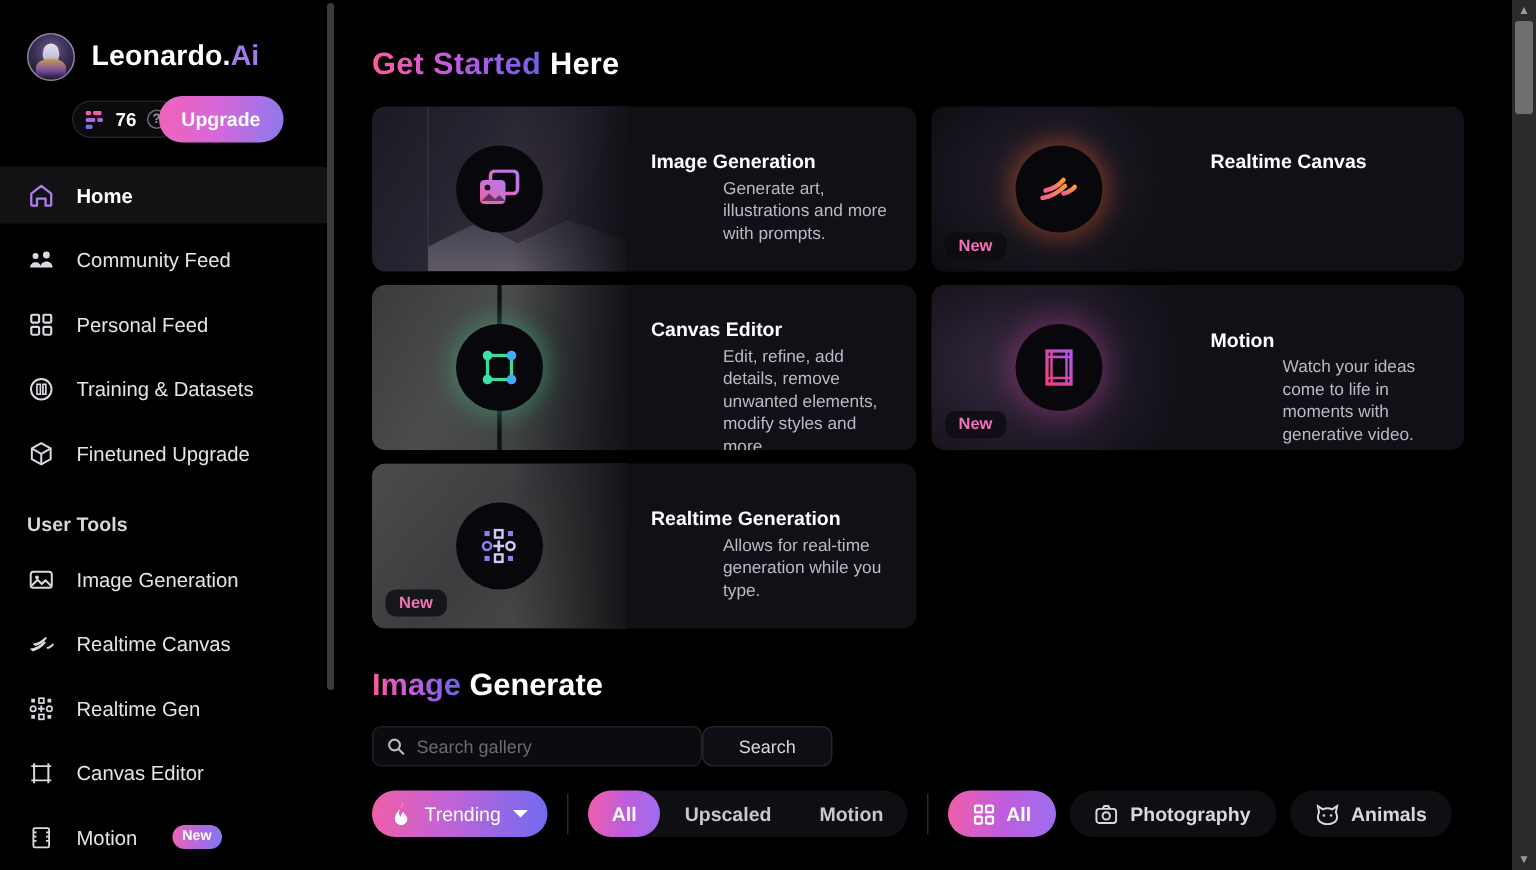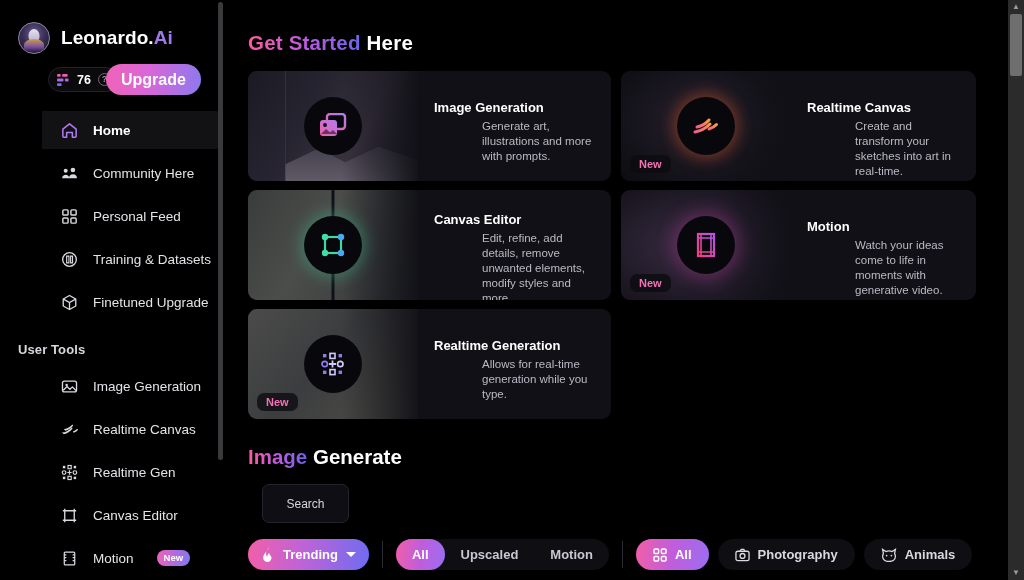--- a/index.html
+++ b/index.html
@@ -44,25 +44,25 @@
   .token-icon { width: 13px; height: 12px; display: block; }
   .credit-num { font-size: 12.5px; font-weight: 700; color: #fff; }
   .qmark {
     width: 13px; height: 13px; border-radius: 50%; border: 1px solid #6c6c74;
     color: #9b9ba3; font-size: 9px; line-height: 11px; text-align: center;
     display: inline-block; font-weight: 700;
   }
   .upgrade-btn {
     margin-left: -13px; height: 31px; padding: 0 15px; border-radius: 20px;
     background: linear-gradient(95deg, #f063b8 0%, #d966d8 45%, #8b7aee 100%);
-    color: #fff; font-size: 16px; font-weight: 700; line-height: 25px;
+    color: #fff; font-size: 13px; font-weight: 700; line-height: 25px;
     border: none; cursor: pointer; position: relative; z-index: 2;
   }
 
-  .nav-list { margin-top: 16px; margin-left: 42px; }
+  .nav-list { margin-top: 16px; }
   .nav-item {
     display: flex; align-items: center; gap: 14px;
     height: 38px; padding-left: 18px; margin: 0 0 5px 0;
     color: #e3e3e8; font-size: 13.5px; cursor: pointer; position: relative;
   }
   .nav-item.active { background: #121214; border-radius: 0 8px 8px 0; color: #fff; font-weight: 600; }
   .nav-item.active::before {
     content: ""; position: absolute; left: 0; top: 0; bottom: 0; width: 2px;
     background: transparent;
   }
@@ -147,34 +147,34 @@
   .search-box {
     width: 220px; height: 27px; background: #0c0c10; border: 1px solid #1e1e24;
     border-radius: 6px; display: flex; align-items: center; padding: 0 9px; gap: 8px;
   }
   .search-box input {
     background: transparent; border: none; outline: none; color: #cfcfd6;
     font-size: 12px; font-family: "Liberation Sans", sans-serif; width: 100%;
   }
   .search-box input::placeholder { color: #6a6a74; }
   .search-btn {
-    margin-left: 14px; width: 87px; height: 39px; border-radius: 7px;
+    width: 87px; height: 27px; border-radius: 7px;
     background: #0e0e14; border: 1px solid #24242c; color: #d6d6de;
     font-size: 12px; font-family: "Liberation Sans", sans-serif; cursor: pointer;
   }
   .zoom-controls {
     position: absolute; right: 36px; top: 0; display: flex; align-items: center; gap: 14px;
   }
   .grid-toggle { width: 18px; height: 16px; cursor: pointer; }
 
   
   .filters { display: flex; align-items: center; gap: 0; margin-top: 16px; }
   .chip-trending {
     display: flex; align-items: center; gap: 8px; height: 31px; padding: 0 13px 0 14px;
-    border-radius: 17px; color: #fff; font-size: 13px; font-weight: 700; cursor: pointer;
+    border-radius: 17px; color: #fff; font-size: 13px; font-weight: 400; cursor: pointer;
     background: linear-gradient(95deg, #f15fa8 0%, #bf63d8 45%, #6f6cf0 100%);
   }
   .divider { width: 1px; height: 27px; background: #2b2b33; margin: 0 13px; }
   .chip-group {
     display: flex; align-items: center; background: #0e0e13; border-radius: 17px; height: 31px;
   }
   .chip {
     height: 31px; padding: 0 16px; border-radius: 17px; display: flex; align-items: center;
     gap: 7px; font-size: 13px; font-weight: 700; color: #c8c8d2; cursor: pointer;
   }
@@ -230,21 +230,21 @@
         <span class="nav-label">Home</span>
       </div>
 
       <div class="nav-item">
         <svg class="nav-icon" viewBox="0 0 20 20" fill="#d9d9e0">
           <circle cx="6" cy="7" r="2.1"></circle>
             <circle cx="13.6" cy="6.3" r="2.4"></circle>
           <path d="M2.2 15c0-2.2 1.8-3.6 3.8-3.6s3.8 1.4 3.8 3.6z"></path>
           <path d="M9.4 15c0-2.5 2-4.1 4.3-4.1s4.2 1.6 4.2 4.1z"></path>
         </svg>
-        <span class="nav-label">Community Here</span>
+        <span class="nav-label">Community Feed</span>
       </div>
 
       <div class="nav-item">
         <svg class="nav-icon" viewBox="0 0 20 20" fill="none" stroke="#d9d9e0" stroke-width="1.5">
           <rect x="3" y="3" width="5.5" height="5.5" rx="1"></rect>
             <rect x="11.5" y="3" width="5.5" height="5.5" rx="1"></rect>
           <rect x="3" y="11.5" width="5.5" height="5.5" rx="1"></rect>
             <rect x="11.5" y="11.5" width="5.5" height="5.5" rx="1"></rect>
         </svg>
         <span class="nav-label">Personal Feed</span>
@@ -368,21 +368,20 @@
                   </defs>
                 <path d="M4 19c6-1 11-4 15-8" stroke="url(#g2)" stroke-width="3" fill="none" stroke-linecap="round"></path>
                 <path d="M6 14c5-1 9-3.5 12-7" stroke="url(#g2)" stroke-width="3" fill="none" stroke-linecap="round"></path>
                 <path d="M18 16c3-.8 5.5-2.2 7.5-4.4" stroke="url(#g2)" stroke-width="3" fill="none" stroke-linecap="round"></path>
               </svg>
             </div>
             <span class="card-new">New</span>
           </div>
           <div class="card-body">
             <div class="card-title">Realtime Canvas</div>
-            <div class="card-desc">Create and transform your sketches into art in real-time.</div>
           </div>
         </div>
 
         <div class="card">
           <div class="card-thumb th-canvas-ed">
             <div class="thumb-fade"></div>
             <div class="icon-circle" style="box-shadow:0 0 16px 3px rgba(60,220,160,.35)">
               <svg width="28" height="28" viewBox="0 0 28 28">
                 <rect x="6" y="6" width="16" height="16" fill="none" stroke="#3fd8a0" stroke-width="2.2"></rect>
                 <circle cx="6" cy="6" r="3.2" fill="#3fe0a8"></circle>
@@ -445,20 +444,27 @@
             <div class="card-desc">Allows for real-time generation while you type.</div>
           </div>
         </div>
       </section>
 
       <h2 class="rc-head">
         <span class="grad-text">Image</span><span class="white-text"> </span><span class="white-text">Generate</span>
       </h2>
 
       <div class="search-row">
+        <div class="search-box">
+          <svg width="13" height="13" viewBox="0 0 14 14" fill="none" stroke="#b9b9c2" stroke-width="1.7">
+            <circle cx="6" cy="6" r="4.3"></circle>
+              <path d="M9.3 9.3L13 13" stroke-linecap="round"></path>
+          </svg>
+          <input type="text" placeholder="Search gallery" style="">
+        </div>
         <button class="search-btn">Search</button>
 
         <div class="zoom-controls">
           <svg class="grid-toggle" viewBox="0 0 18 16">
             <rect x="0" y="0" width="7.6" height="4.4" rx="1" fill="#8f8f99"></rect>
             <rect x="9.4" y="0" width="7.6" height="4.4" rx="1" fill="#8f8f99"></rect>
             <rect x="0" y="6" width="7.6" height="4.4" rx="1" fill="#8f8f99"></rect>
             <rect x="9.4" y="6" width="7.6" height="4.4" rx="1" fill="#8f8f99"></rect>
             <rect x="0" y="11.8" width="7.6" height="4" rx="1" fill="#8f8f99"></rect>
             <rect x="9.4" y="11.8" width="7.6" height="4" rx="1" fill="#8f8f99"></rect>

